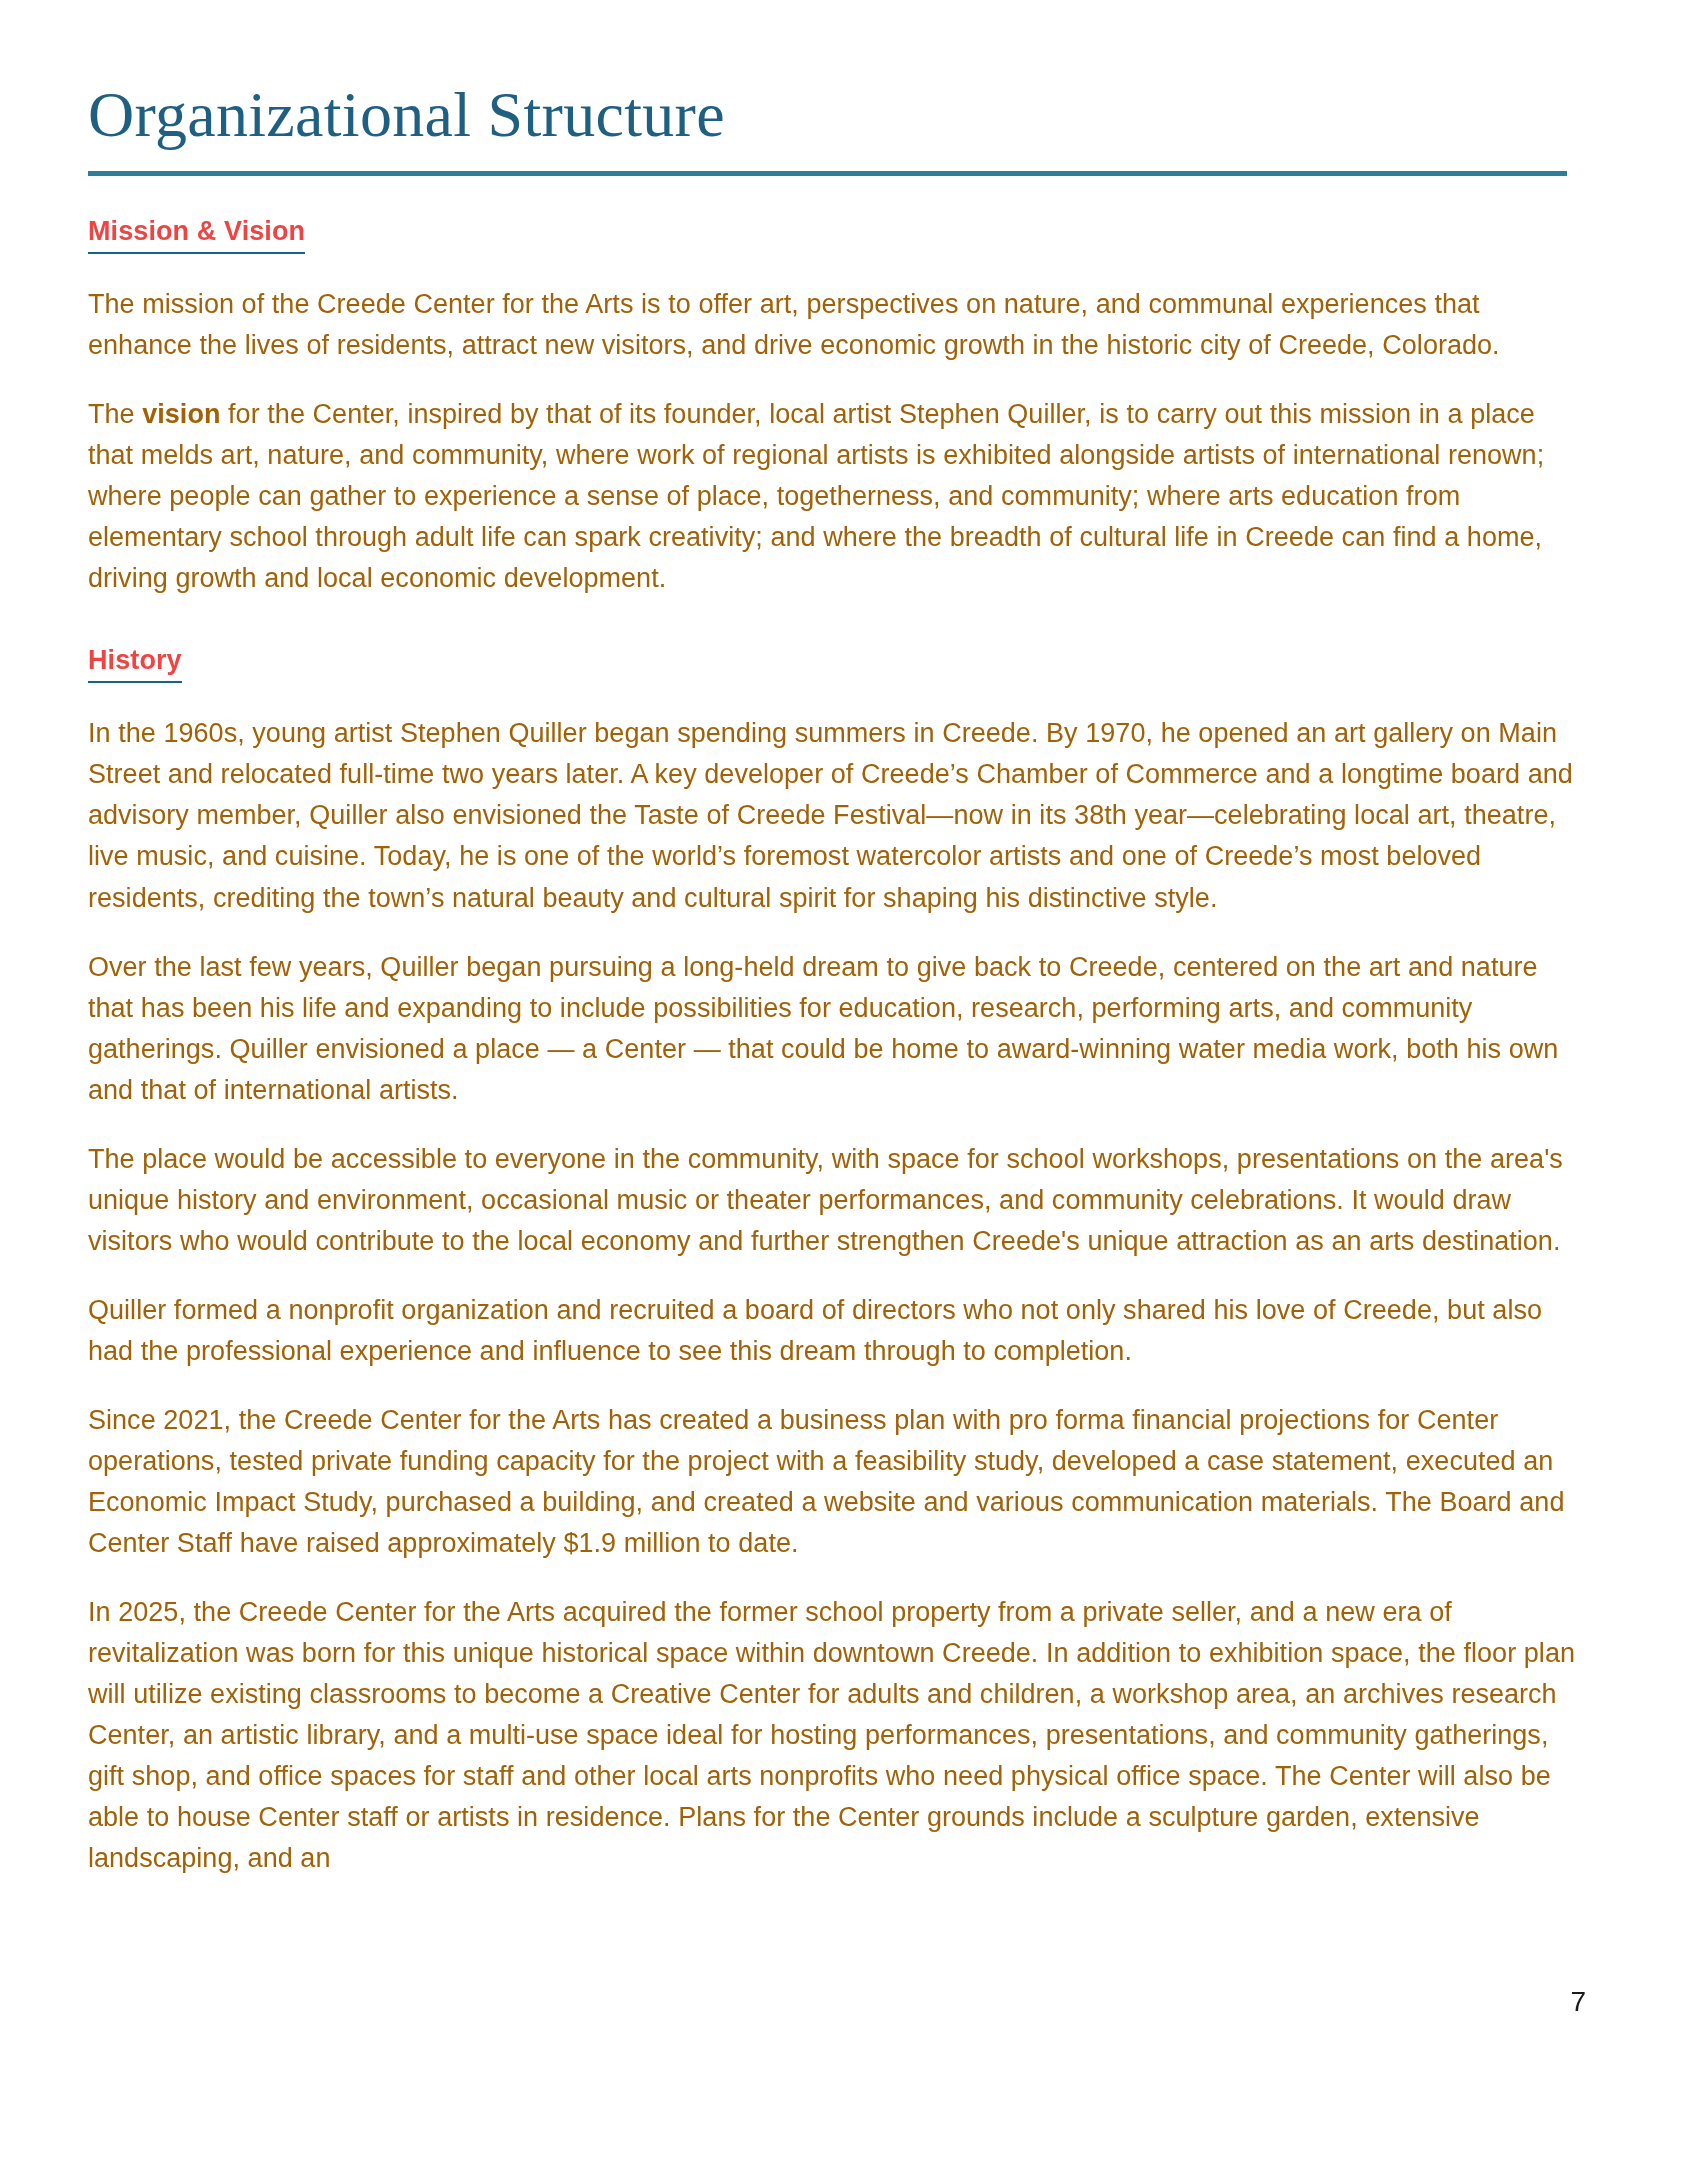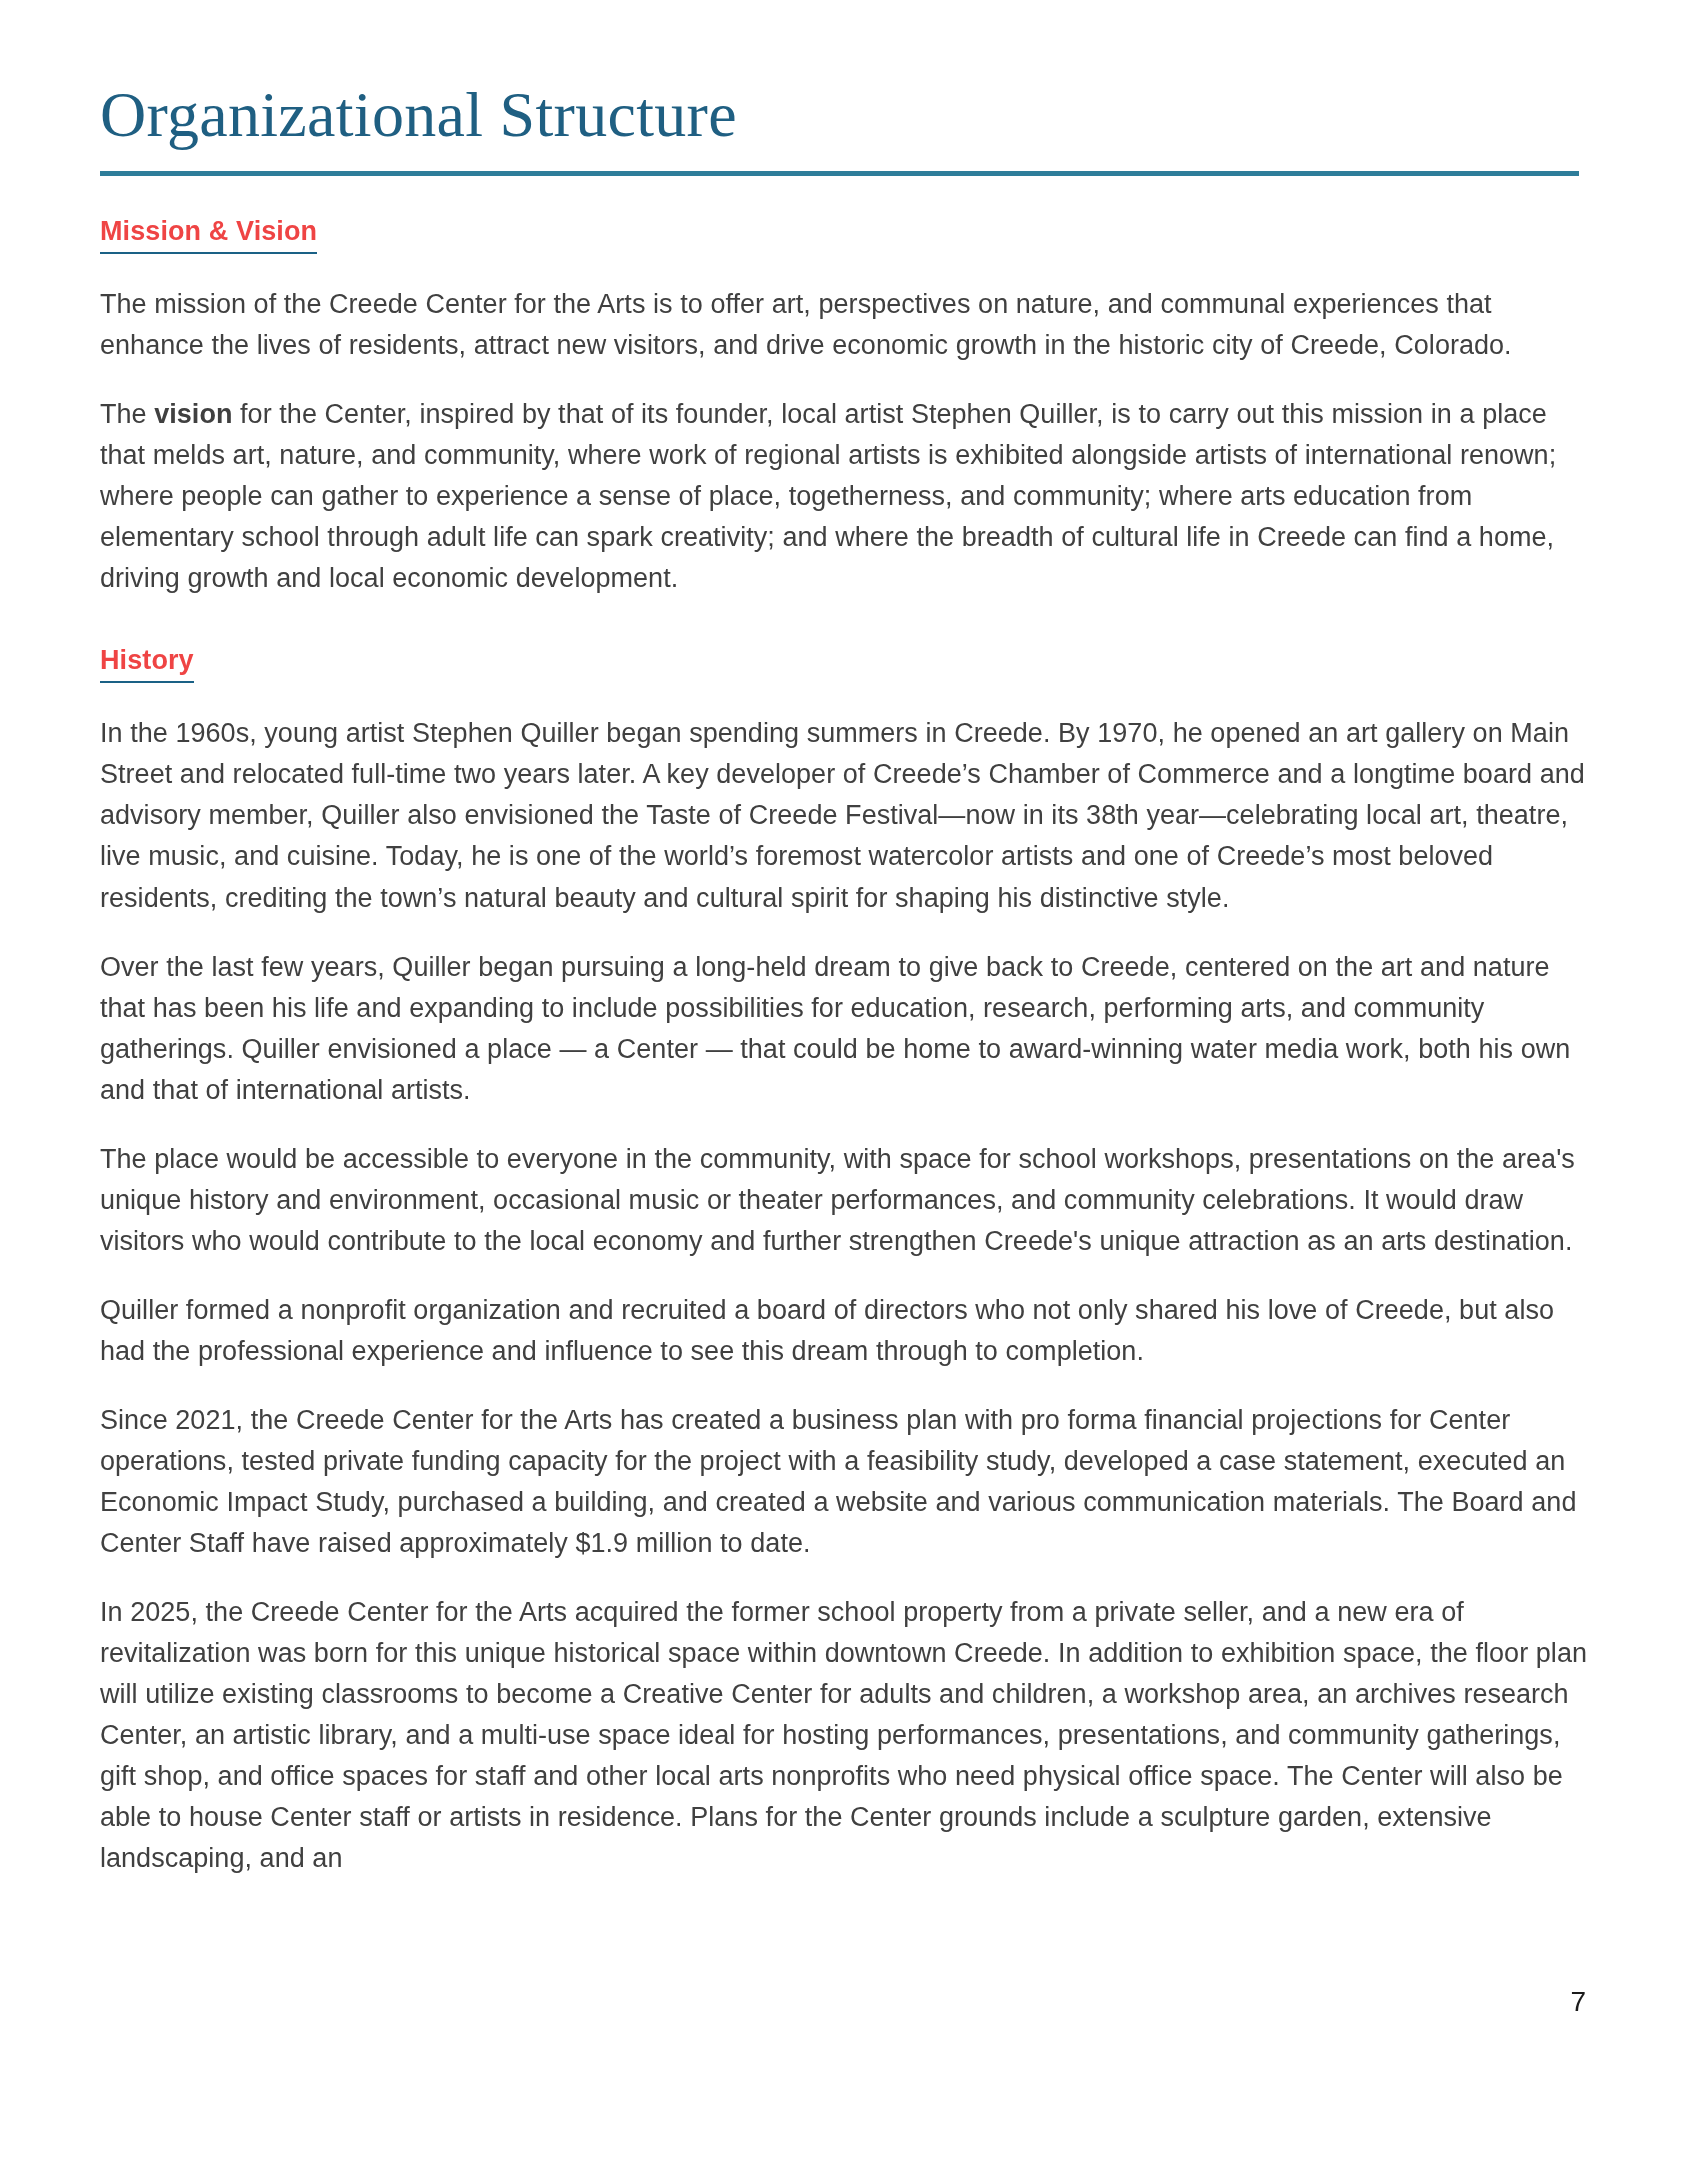--- a/index.html
+++ b/index.html
@@ -19,21 +19,21 @@
     width: 1687px;
     height: 2183px;
     background: #ffffff;
     box-sizing: border-box;
     padding: 0;
     overflow: hidden;
   }
 
   .content {
     position: absolute;
-    left: 100px;
+    left: 88px;
     top: 81px;
     width: 1493px;
   }
 
   
   .doc-title {
     font-family: "Liberation Serif", "DejaVu Serif", serif;
     font-size: 64px;
     font-weight: 400;
     line-height: 1.05;
@@ -67,21 +67,21 @@
   }
 
   .heading-wrap { margin: 0; padding: 0; }
   .heading-wrap.first { margin-top: 0; }
   .heading-wrap.first .section-heading { margin-top: 39px; }
 
   
   p.body {
     font-size: 27px;
     line-height: 1.52;
-    color: #404040;
+    color: #a16207;
     margin: 30px 0 0 0;
     padding: 0;
     letter-spacing: 0.03px;
     text-align: left;
     word-spacing: 0.1px;
   }
   p.body.tight { margin-top: 28px; }
   p.body b { font-weight: 700; }
 
   

